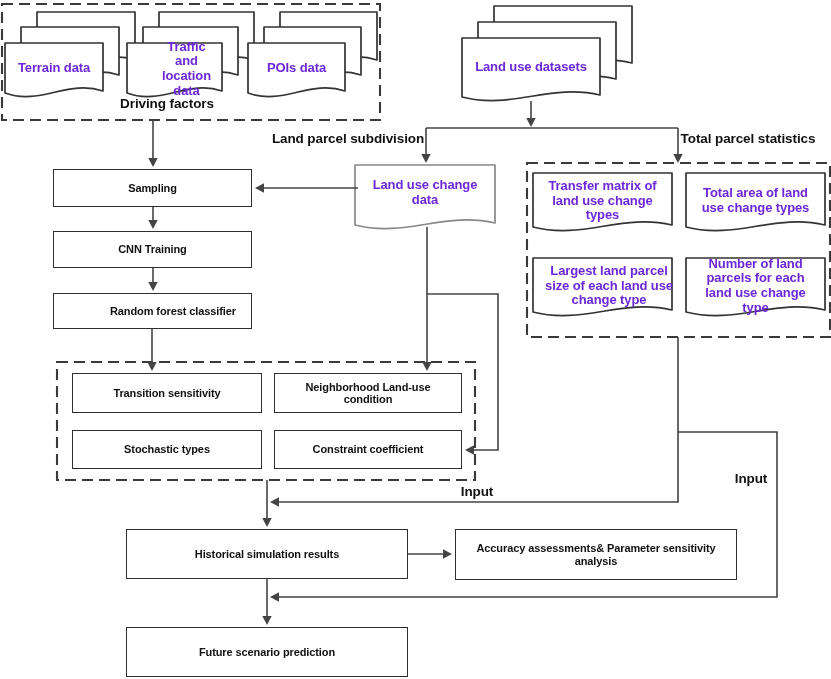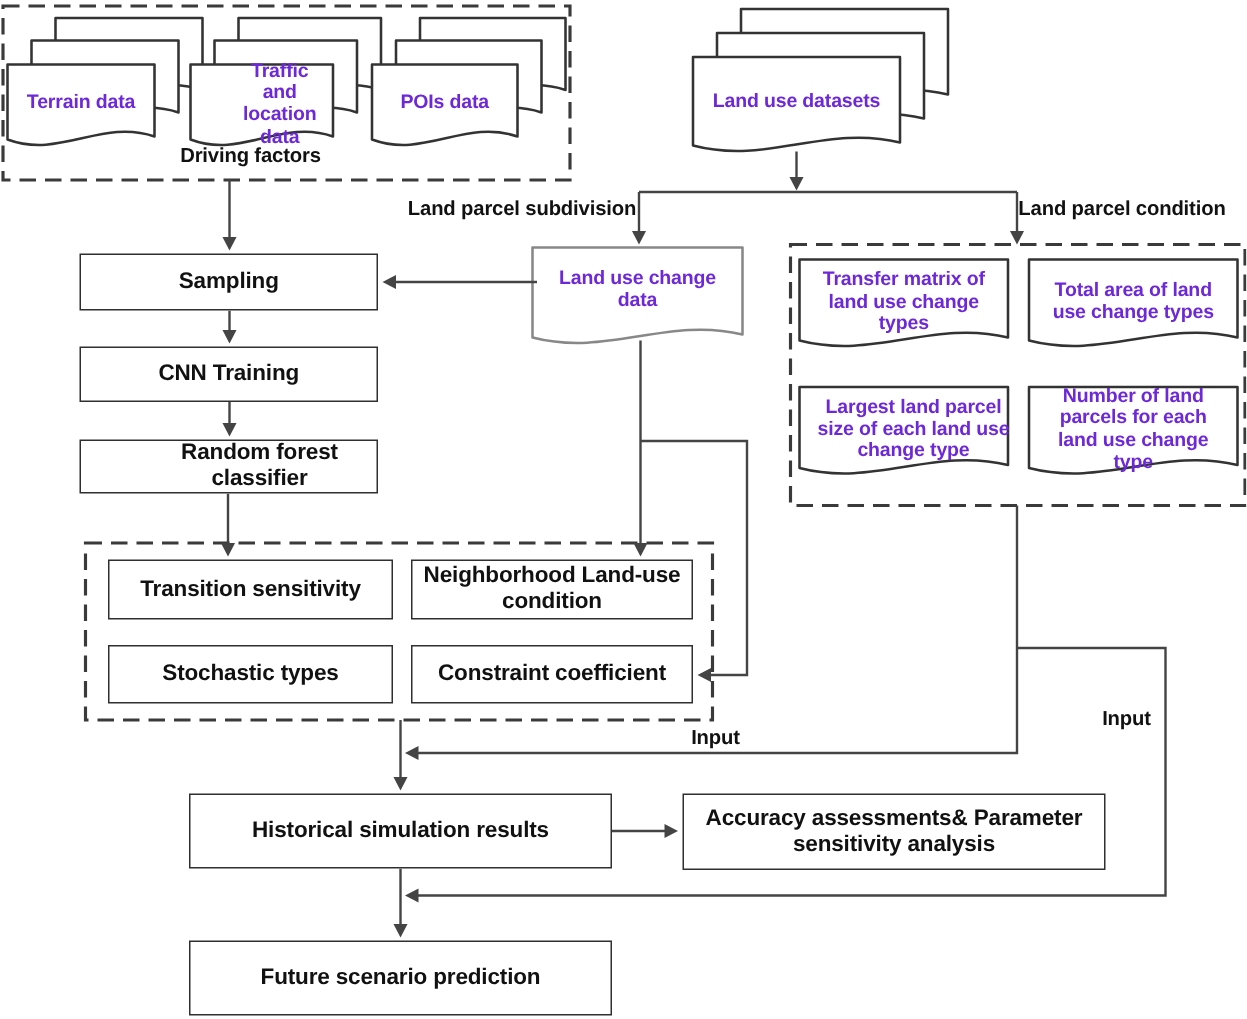--- a/index.html
+++ b/index.html
@@ -4,21 +4,21 @@
 <style>
   html,body{margin:0;padding:0;background:#fff;}
   #canvas{
     position:relative;width:831px;height:679px;background:#ffffff;
     font-family:"Liberation Sans","DejaVu Sans",sans-serif;overflow:hidden;
   }
   #wires{position:absolute;left:0;top:0;z-index:1;}
   .box{
     position:absolute;z-index:2;box-sizing:border-box;background:#ffffff;
     border:1.7px solid #2f2f2f;display:flex;align-items:center;justify-content:center;
-    text-align:center;font-weight:bold;font-size:15px;color:#111;line-height:1.12;
+    text-align:center;font-weight:bold;font-size:11px;color:#111;line-height:1.12;
     padding:1px 6px;letter-spacing:-0.1px;
   }
   .doclabel{
     position:absolute;z-index:3;display:flex;align-items:center;justify-content:center;
     text-align:center;font-weight:bold;font-size:13px;color:#6d28d9;line-height:1.12;
     padding:0 4px;box-sizing:border-box;letter-spacing:-0.1px;
   }
   .lbl{
     position:absolute;z-index:3;font-weight:bold;font-size:13.5px;color:#111;
     text-align:center;letter-spacing:-0.1px;white-space:nowrap;
@@ -101,17 +101,17 @@
   <div class="doclabel" style="left:250px;top:46px;width:93px;height:44px;">POIs data</div>
   <div class="doclabel" style="left:464px;top:40px;width:134px;height:54px;">Land use datasets</div>
   <div class="doclabel" style="left:357px;top:167px;width:136px;height:52px;">Land use change data</div>
   <div class="doclabel" style="left:535px;top:175px;width:135px;height:52px;">Transfer matrix of land use change types</div>
   <div class="doclabel" style="left:688px;top:175px;width:135px;height:52px;">Total area of land use change types</div>
   <div class="doclabel" style="left:535px;top:260px;width:148px;height:52px;">Largest land parcel size of each land use change type</div>
   <div class="doclabel" style="left:688px;top:260px;width:135px;height:52px;">Number of land parcels for each land use change type</div>
 
   <div class="lbl" style="left:258px;top:131px;width:180px;">Land parcel subdivision</div>
   <div class="lbl" style="left:77px;top:96px;width:180px;">Driving factors</div>
-  <div class="lbl" style="left:668px;top:131px;width:160px;">Land parcel condition</div>
+  <div class="lbl" style="left:668px;top:131px;width:160px;">Total parcel statistics</div>
   <div class="lbl" style="left:448px;top:484px;width:58px;">Input</div>
   <div class="lbl" style="left:722px;top:471px;width:58px;">Input</div>
 
 </div>
 
 </body></html>

